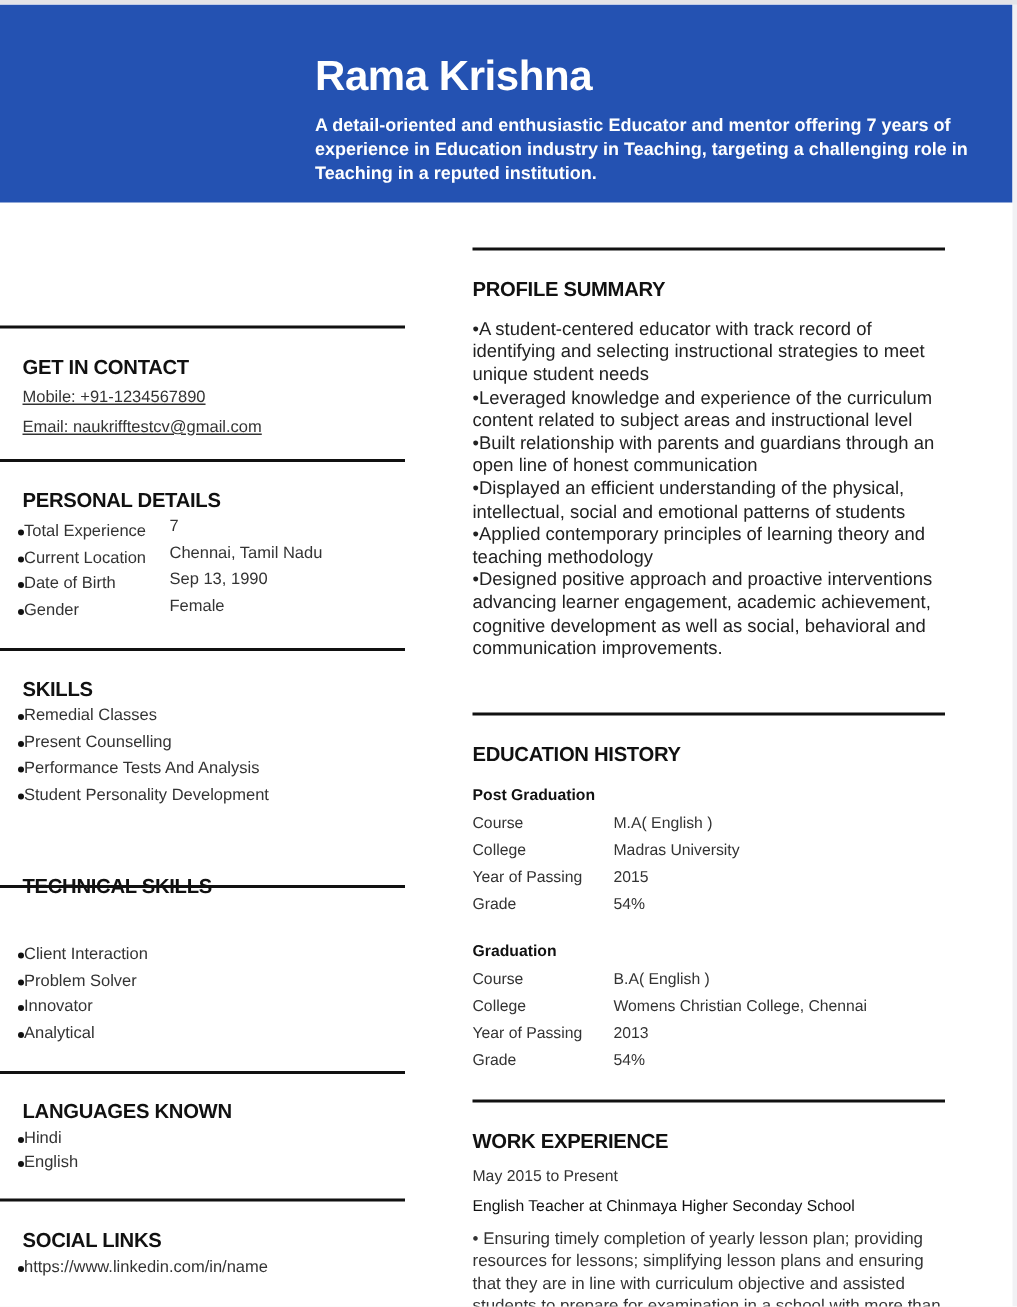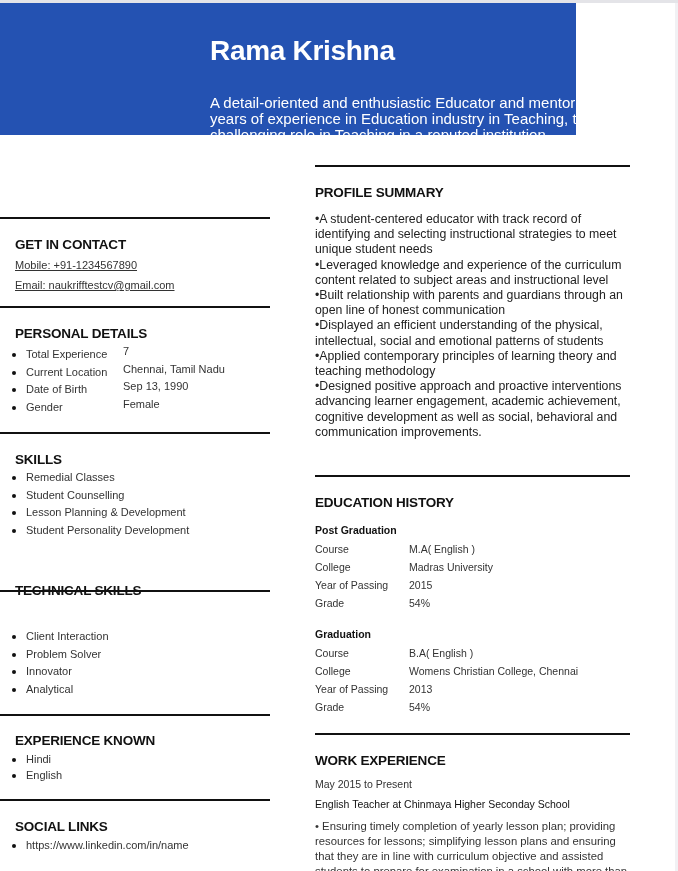--- a/index.html
+++ b/index.html
@@ -11,48 +11,48 @@
     position: relative;
   }
   .page {
     position: absolute; left: 0; top: 3px;
     width: 675px; height: 868px;
     background: #ffffff;
     overflow: hidden;
   }
   .topbar { position: absolute; left: 0; top: 0; width: 678px; height: 3px; background: #e4e4e8; }
   .header {
-    position: absolute; left: 0; top: 0; width: 576px; height: 132px;
+    position: absolute; left: 0; top: 0; width: 675px; height: 132px;
     background: #2452b2;
     color: #fff;
   }
   .header .name {
     position: absolute; left: 210px; top: 32px;
     font-size: 28px; font-weight: bold; letter-spacing: -0.3px;
   }
   .header .tagline {
-    position: absolute; left: 210px; top: 92px; width: 450px;
-    font-size: 15px; font-weight: normal; line-height: 16px;
+    position: absolute; left: 210px; top: 72px; width: 450px;
+    font-size: 12px; font-weight: bold; line-height: 16px;
   }
   .left { position: absolute; left: 0; top: 0; width: 270px; }
   .right { position: absolute; left: 315px; top: 0; width: 315px; }
   .divider { position: absolute; height: 2px; background: #111; }
   .left .divider { left: 0; width: 270px; }
   .right .divider { left: 0; width: 315px; }
   .sec-title {
     position: absolute; font-size: 13.5px; font-weight: bold; color: #111;
     letter-spacing: -0.2px;
   }
   .left .sec-title { left: 15px; }
   .right .sec-title { left: 0; }
   .txt { position: absolute; font-size: 11px; color: #333; }
   .left .txt { left: 15px; text-decoration: underline; }
   ul.blist { position: absolute; left: 0; margin: 0; padding: 0; list-style: none; }
   ul.blist li {
-    position: relative; padding-left: 26px; font-size: 11px; color: #333;
+    position: relative; padding-left: 16px; font-size: 11px; color: #333;
     height: 17.6px; line-height: 17.6px; white-space: nowrap;
   }
   ul.blist li::before {
     content: ""; position: absolute; left: 12px; top: 7px;
     width: 4px; height: 4px; border-radius: 50%; background: #111;
   }
   .pd-row { display: flex; }
   .pd-row .k { width: 97px; }
   .pd-row .v { position: relative; top: -3px; }
   .summary {
@@ -108,36 +108,36 @@
       <li class="pd-row">
           <span class="k">Gender</span>
           <span class="v">Female</span>
         </li>
     </ul>
 
     <div class="divider" style="top:429px"></div>
     <div class="sec-title" style="top:449px">SKILLS</div>
     <ul class="blist" style="top:466px">
       <li>Remedial Classes</li>
-      <li>Student Counselling</li>
-      <li>Lesson Planning &amp; Development</li>
+      <li>Present Counselling</li>
+      <li>Performance Tests And Analysis</li>
       <li>Student Personality Development</li>
     </ul>
 
     <div class="divider" style="top:587px"></div>
     <div class="sec-title" style="top:580px">TECHNICAL SKILLS</div>
     <ul class="blist" style="top:625px">
       <li>Client Interaction</li>
       <li>Problem Solver</li>
       <li>Innovator</li>
       <li>Analytical</li>
     </ul>
 
     <div class="divider" style="top:711px"></div>
-    <div class="sec-title" style="top:730px">EXPERIENCE KNOWN</div>
+    <div class="sec-title" style="top:730px">LANGUAGES KNOWN</div>
     <ul class="blist" style="top:748px">
       <li style="height:16px;line-height:16px">Hindi</li>
       <li style="height:16px;line-height:16px">English</li>
     </ul>
 
     <div class="divider" style="top:796px"></div>
     <div class="sec-title" style="top:816px">SOCIAL LINKS</div>
     <ul class="blist" style="top:834px">
       <li>https://www.linkedin.com/in/name</li>
     </ul>

